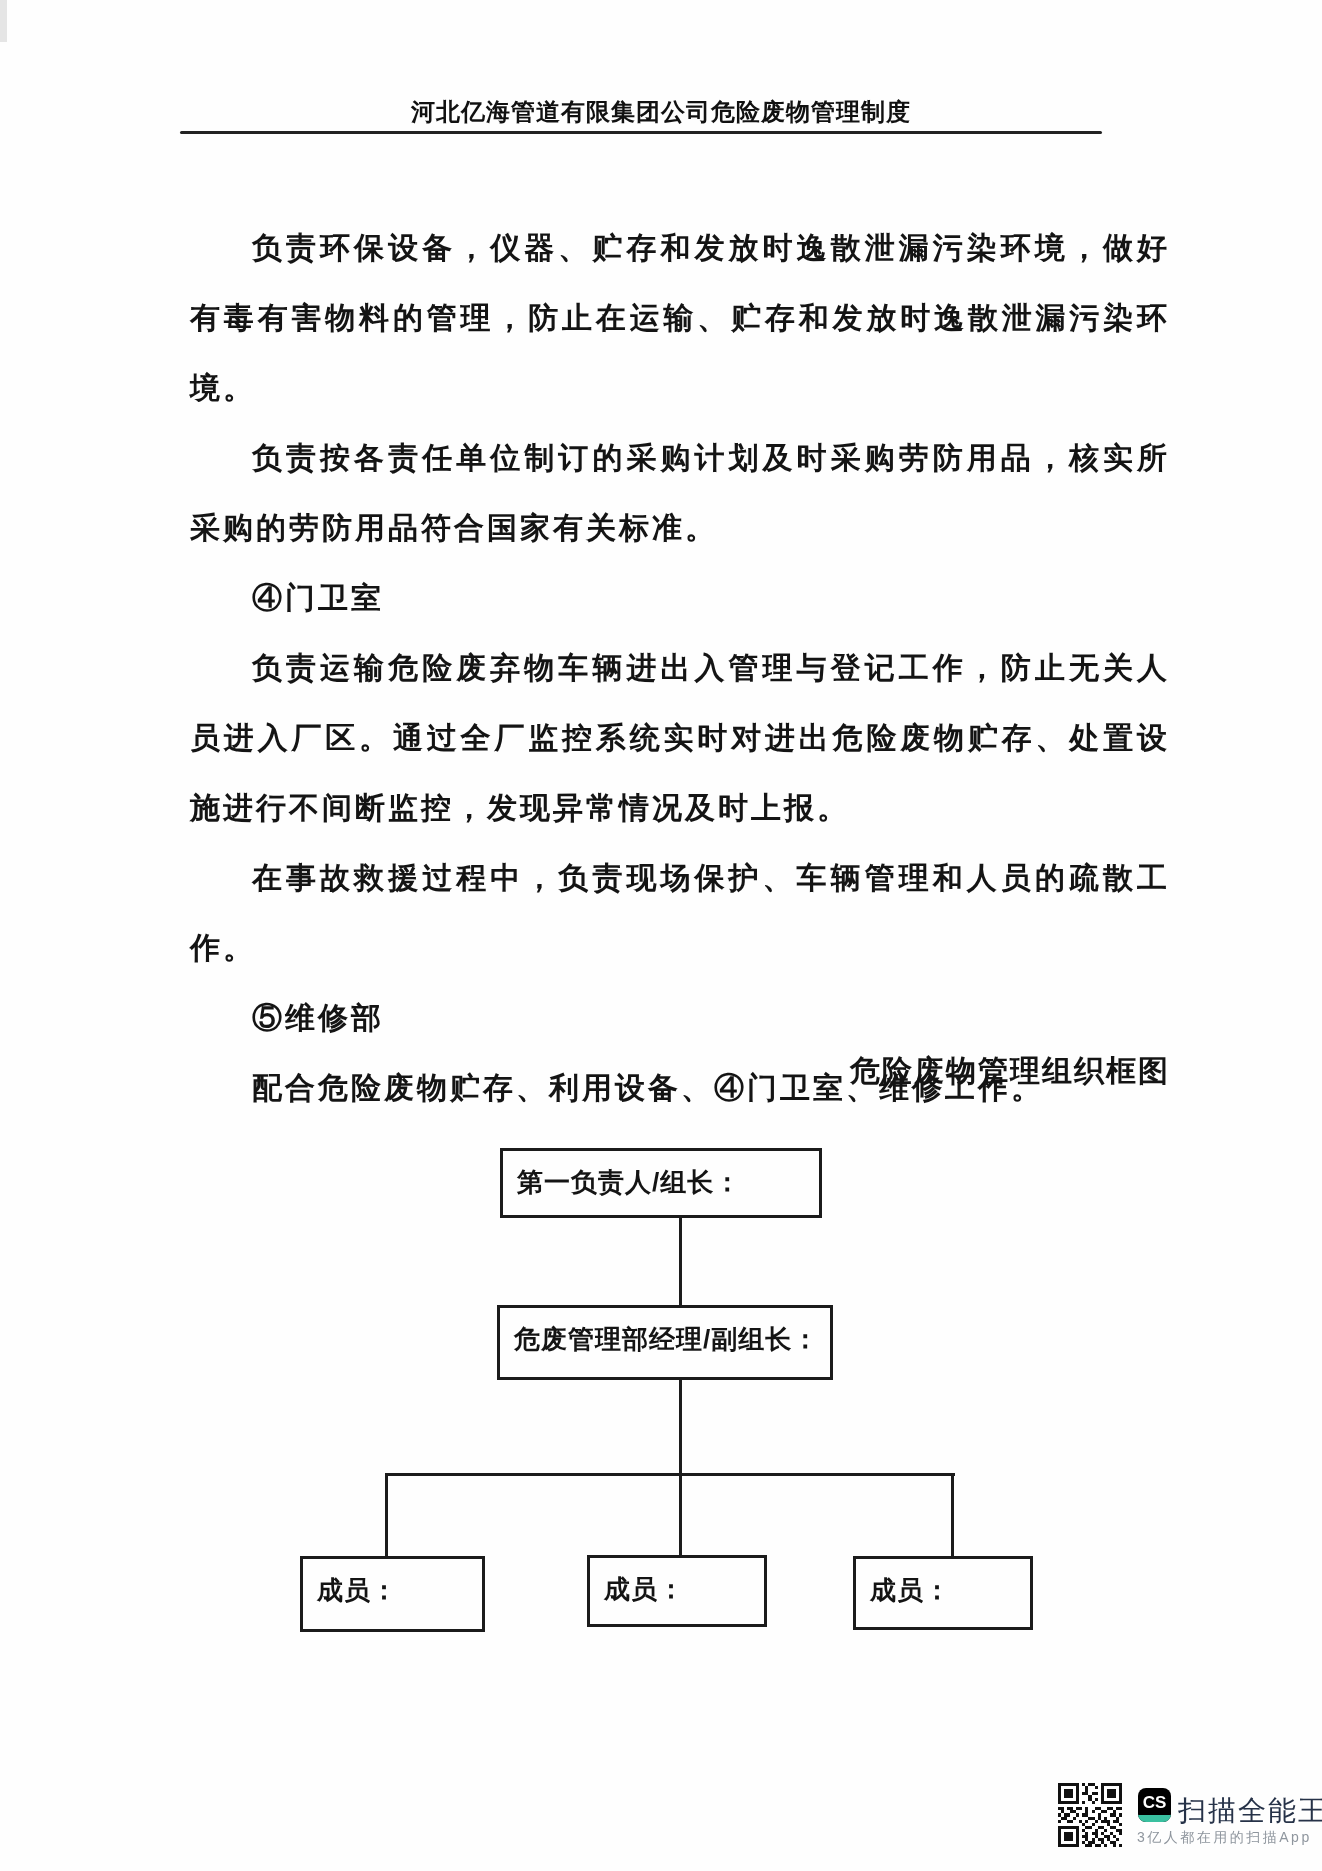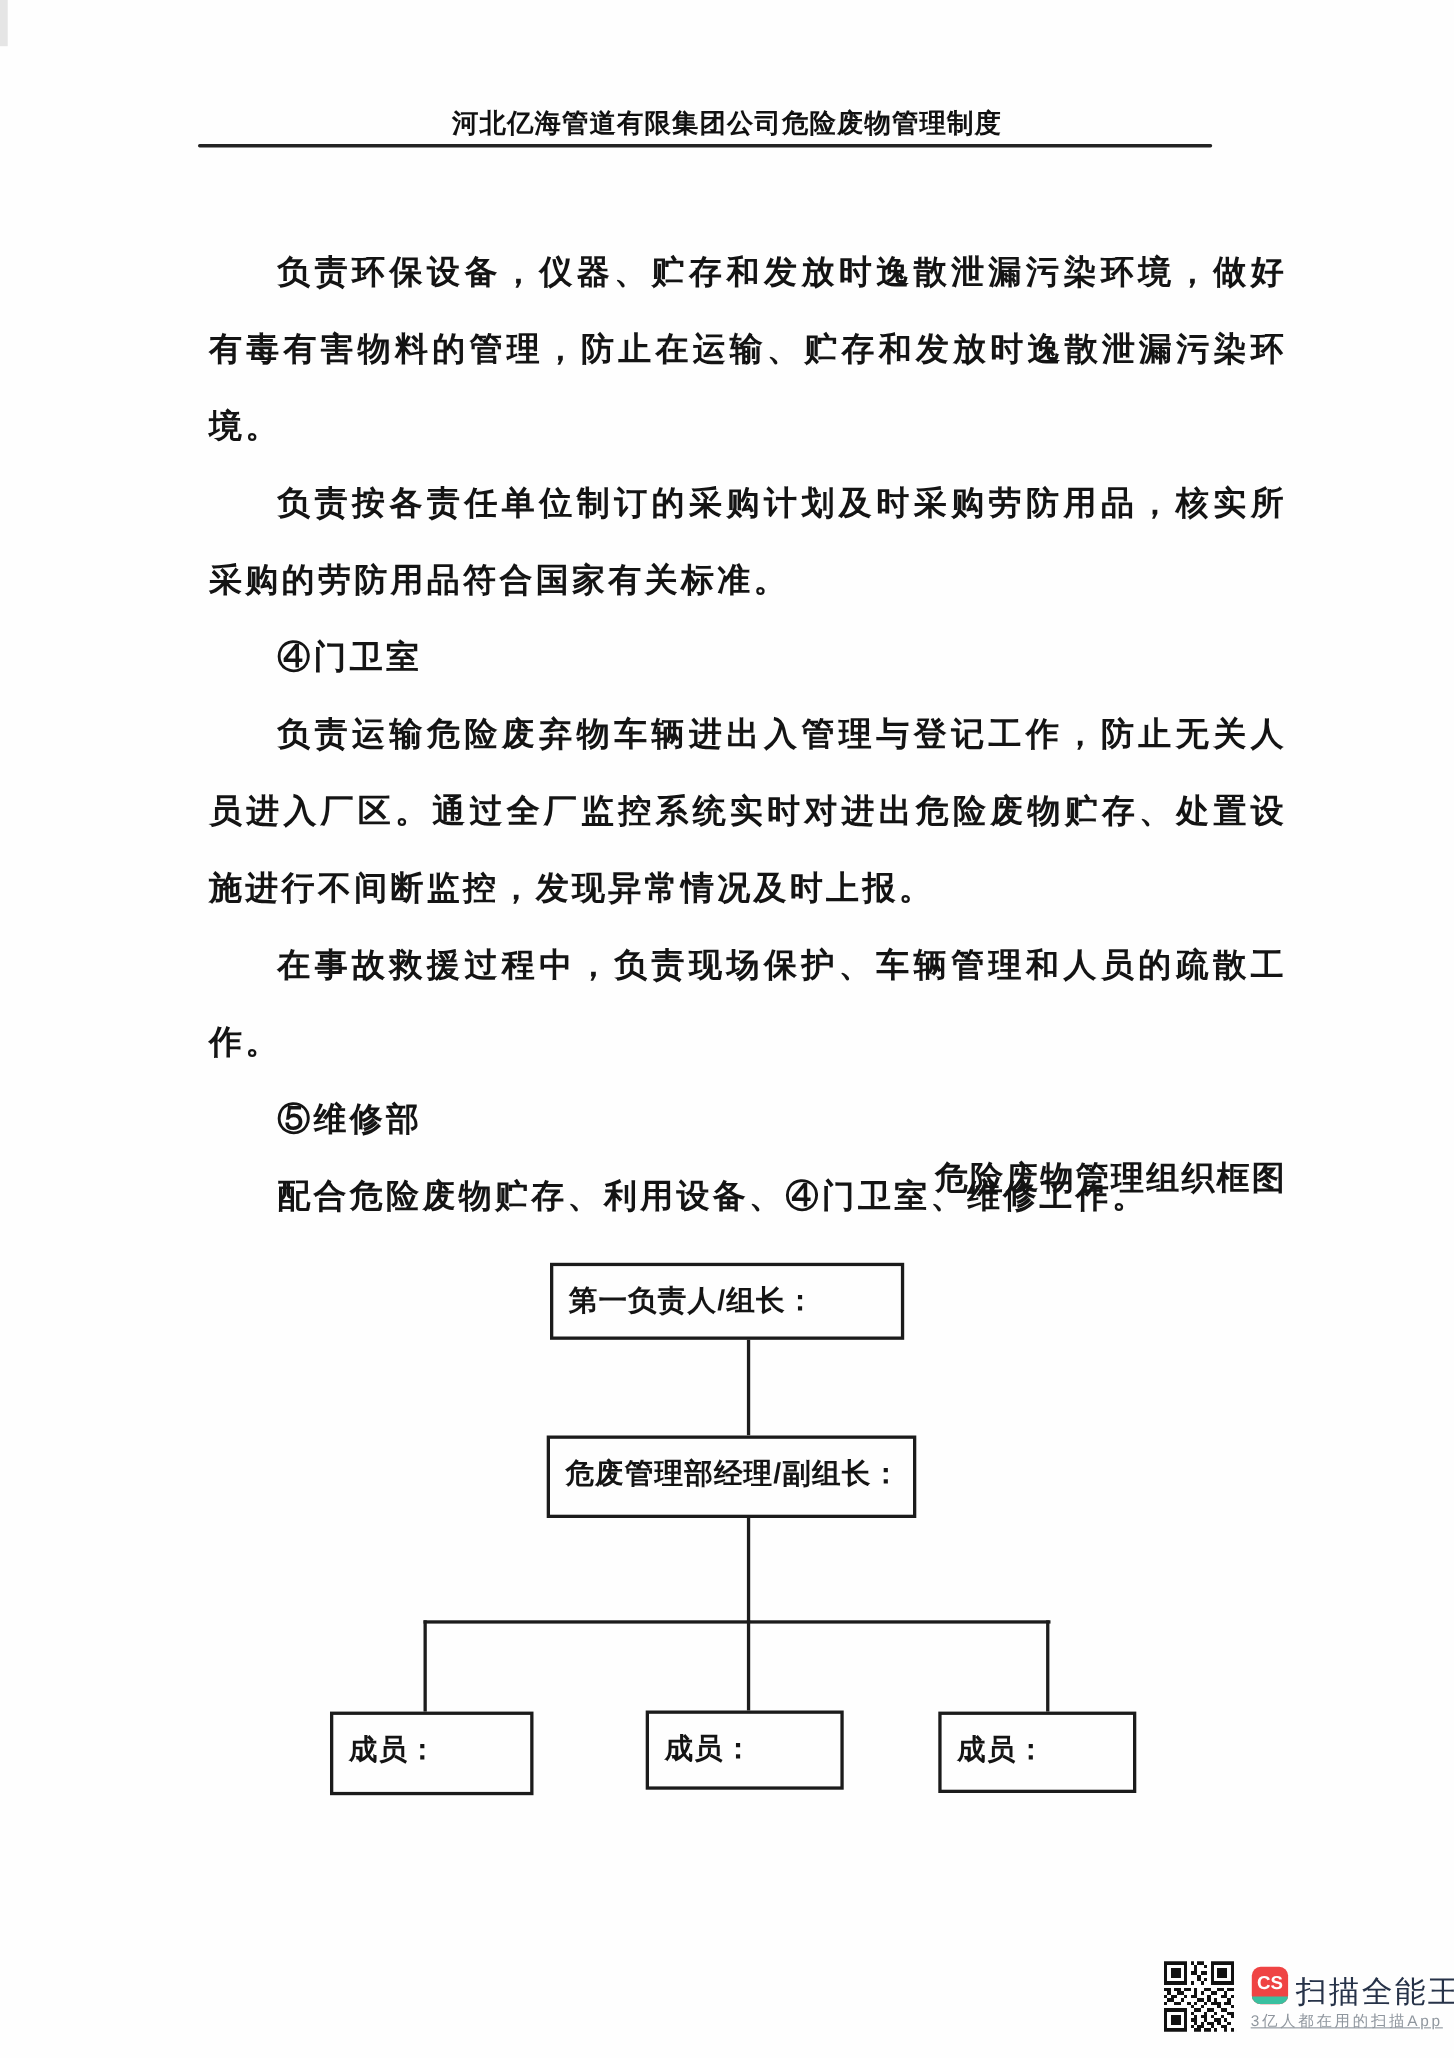--- a/index.html
+++ b/index.html
@@ -67,38 +67,37 @@
   .line-l2   { left: 679px; top: 1380px; height: 95px; }
   .line-h    { left: 385px; top: 1473px; width: 570px; }
   .line-d1   { left: 385px; top: 1473px; height: 85px; }
   .line-d2   { left: 679px; top: 1473px; height: 84px; }
   .line-d3   { left: 951px; top: 1473px; height: 85px; }
   
   .footer-mark { position: absolute; left: 1058px; top: 1783px; width: 232px; height: 66px; }
   .qr { position: absolute; left: 0; top: 0; width: 64px; height: 64px; }
   .cs-logo {
     position: absolute; left: 80px; top: 5px; width: 33px; height: 34px;
-    background: #ef4444; border-radius: 8px; overflow: hidden;
+    background: #000000; border-radius: 8px; overflow: hidden;
     color: #ffffff; font-weight: bold; font-size: 17px;
     text-align: center; line-height: 30px;
   }
   .cs-logo .teal-band {
     position: absolute; left: 0; bottom: 0; width: 100%; height: 7px;
     background: #3ac0a0;
   }
   .brand-name {
     position: absolute; left: 120px; top: 9px;
     font-size: 28px; font-weight: 400; letter-spacing: 2px; color: #263248;
     white-space: nowrap;
   }
   .brand-tagline {
     position: absolute; left: 79px; top: 46px;
     font-size: 14px; letter-spacing: 2.5px; color: #8f969e;
     white-space: nowrap;
-    text-decoration: underline;
   }
 </style>
 </head>
 <body>
 
 <div class="page">
 
   <div class="scan-artifact"></div>
 
   <div class="doc-header">河北亿海管道有限集团公司危险废物管理制度</div>

